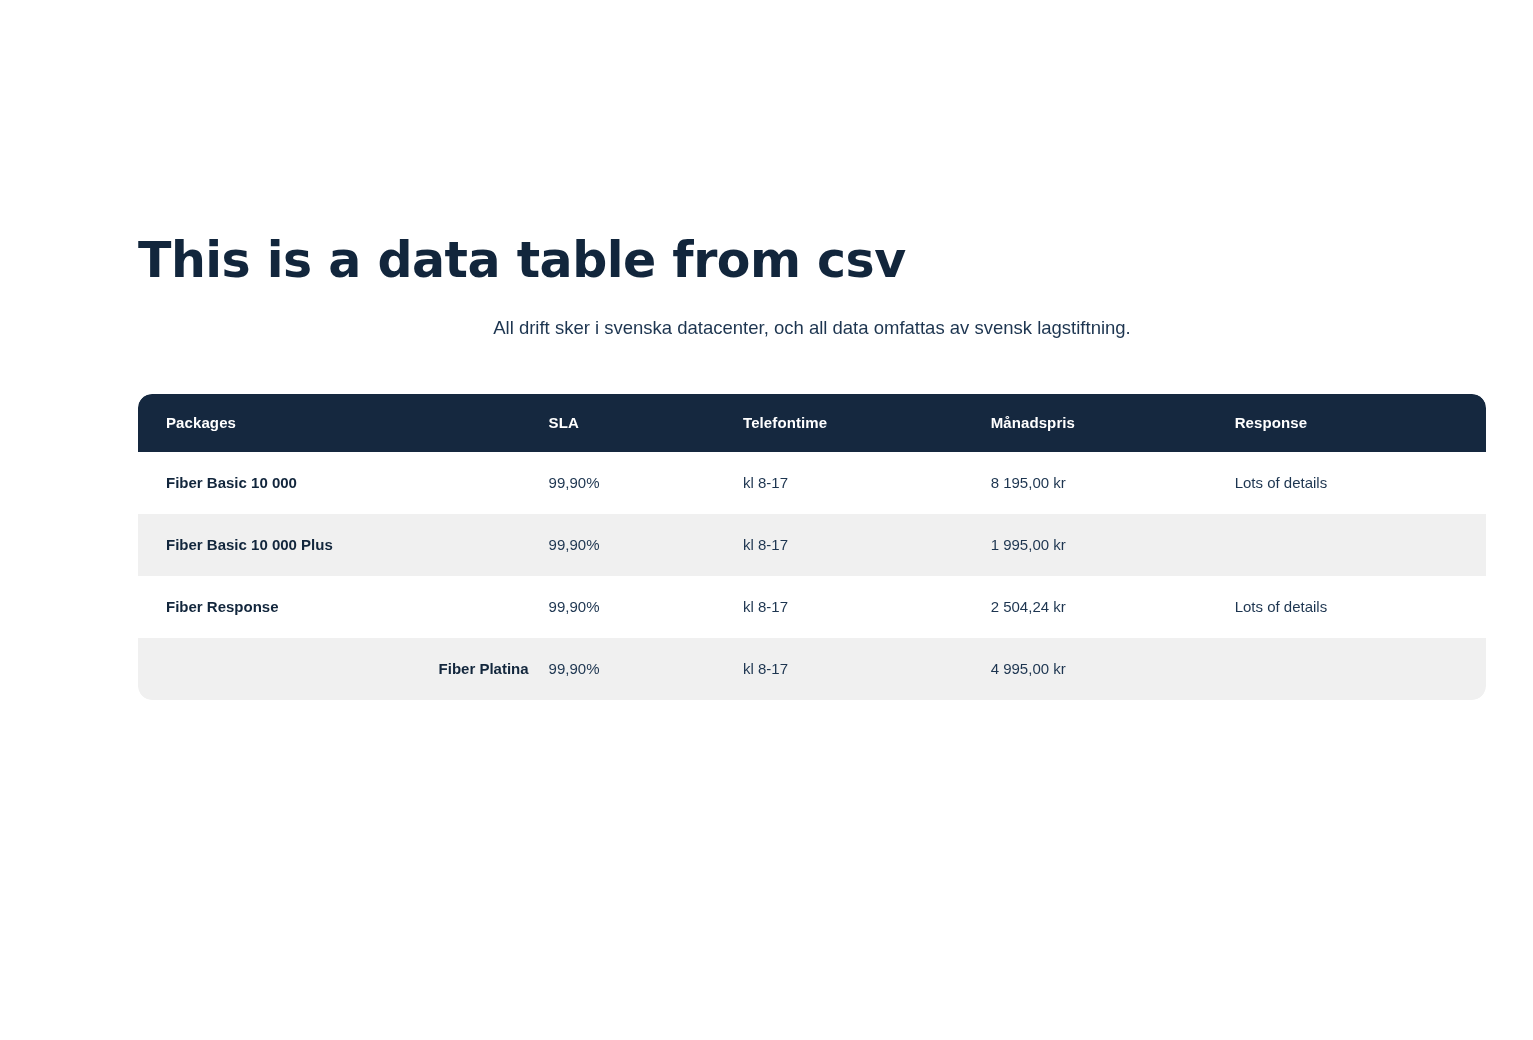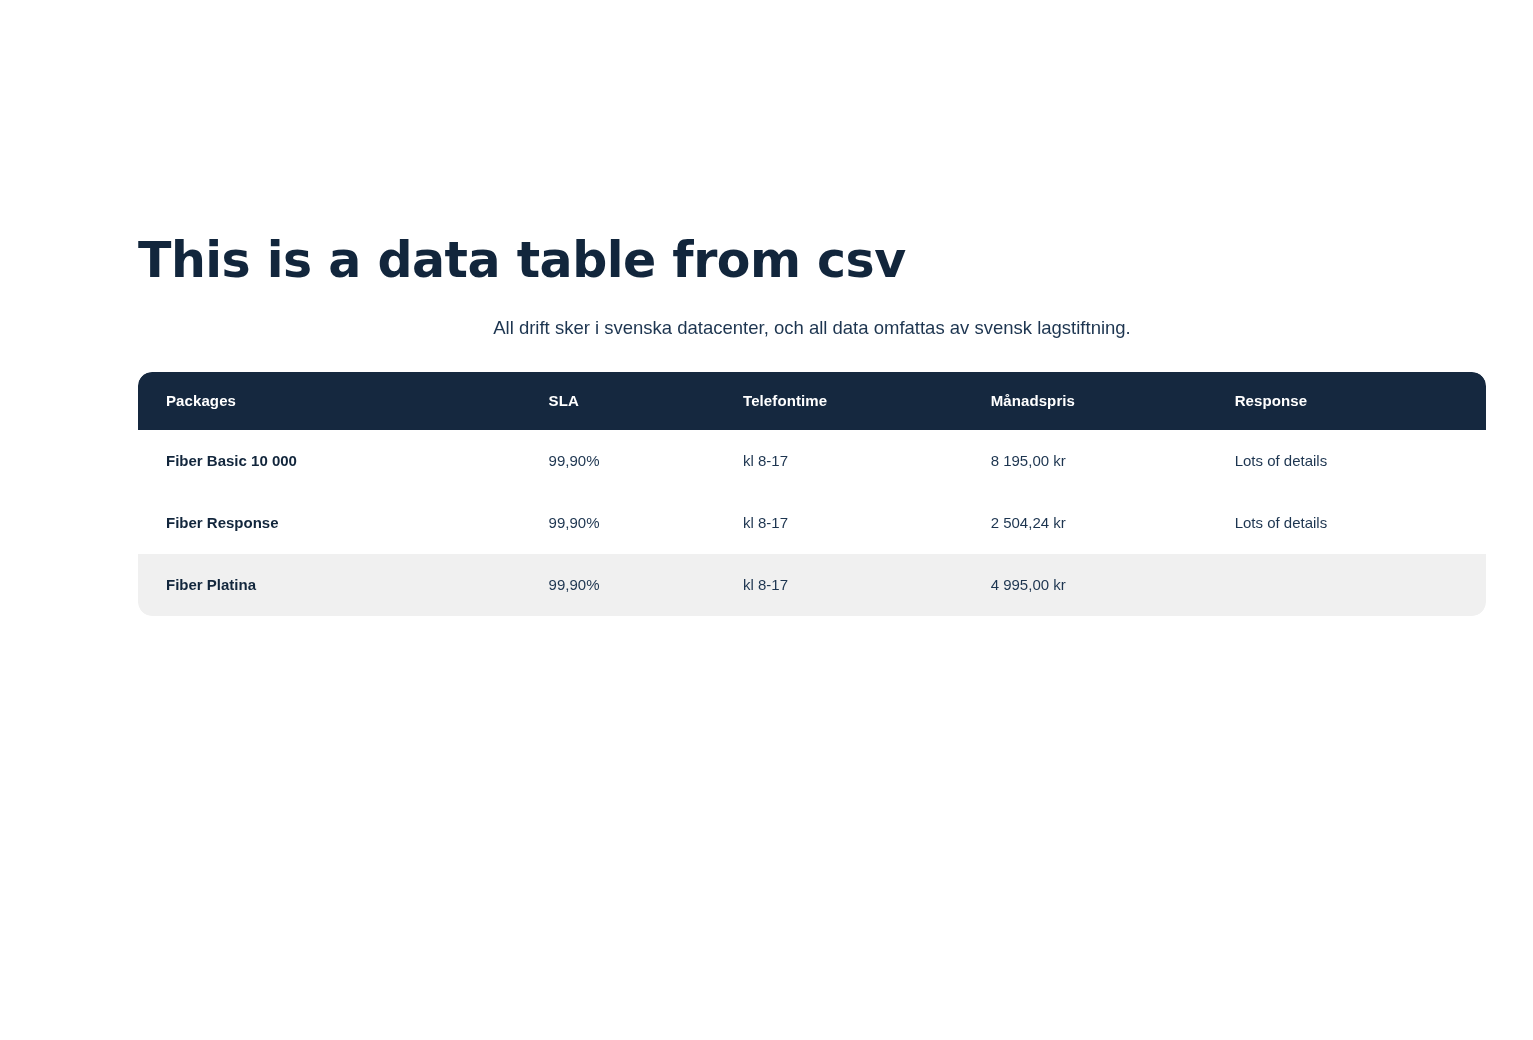--- a/index.html
+++ b/index.html
@@ -37,21 +37,21 @@
   }
   .page-subtitle {
     font-size: 18.5px;
     line-height: 1.45;
     color: #1d3550;
     margin: 27px 0 0 0;
     font-weight: 400;
     text-align: center;
   }
   .table-wrap {
-    margin-top: 30px;
+    margin-top: 52px;
     width: 1348px;
   }
   table.data-table {
     width: 100%;
     border-collapse: collapse;
     border-spacing: 0;
     table-layout: fixed;
     overflow: hidden;
     border-radius: 14px;
   }
@@ -85,20 +85,21 @@
     color: #12263c;
   }
   table.data-table tbody tr.odd {
     background: #ffffff;
   }
   table.data-table tbody tr.even {
     background: #f0f0f0;
   }
   table.data-table tbody tr:last-child td:first-child {
     border-bottom-left-radius: 14px;
+    text-align: right;
   }
   table.data-table tbody tr:last-child td:last-child {
     border-bottom-right-radius: 14px;
   }
   .col-0 { width: 29.5%; }
   .col-1 { width: 14.2%; }
   .col-2 { width: 18.5%; }
   .col-3 { width: 18.2%; }
   .col-4 { width: 19.6%; }
   .table-caption {
@@ -130,20 +131,27 @@
           </tr>
         </thead>
         <tbody>
           <tr class="odd">
             <td class="col-0">Fiber Basic 10 000</td>
             <td class="col-1">99,90%</td>
             <td class="col-2">kl 8-17</td>
             <td class="col-3">8 195,00 kr</td>
             <td class="col-4">Lots of details</td>
           </tr>
+          <tr class="even">
+            <td class="col-0">Fiber Basic 10 000 Plus</td>
+            <td class="col-1">99,90%</td>
+            <td class="col-2">kl 8-17</td>
+            <td class="col-3">1 995,00 kr</td>
+            <td class="col-4"></td>
+          </tr>
           <tr class="odd">
             <td class="col-0">Fiber Response</td>
             <td class="col-1">99,90%</td>
             <td class="col-2">kl 8-17</td>
             <td class="col-3">2 504,24 kr</td>
             <td class="col-4">Lots of details</td>
           </tr>
           <tr class="even">
             <td class="col-0">Fiber Platina</td>
             <td class="col-1">99,90%</td>

